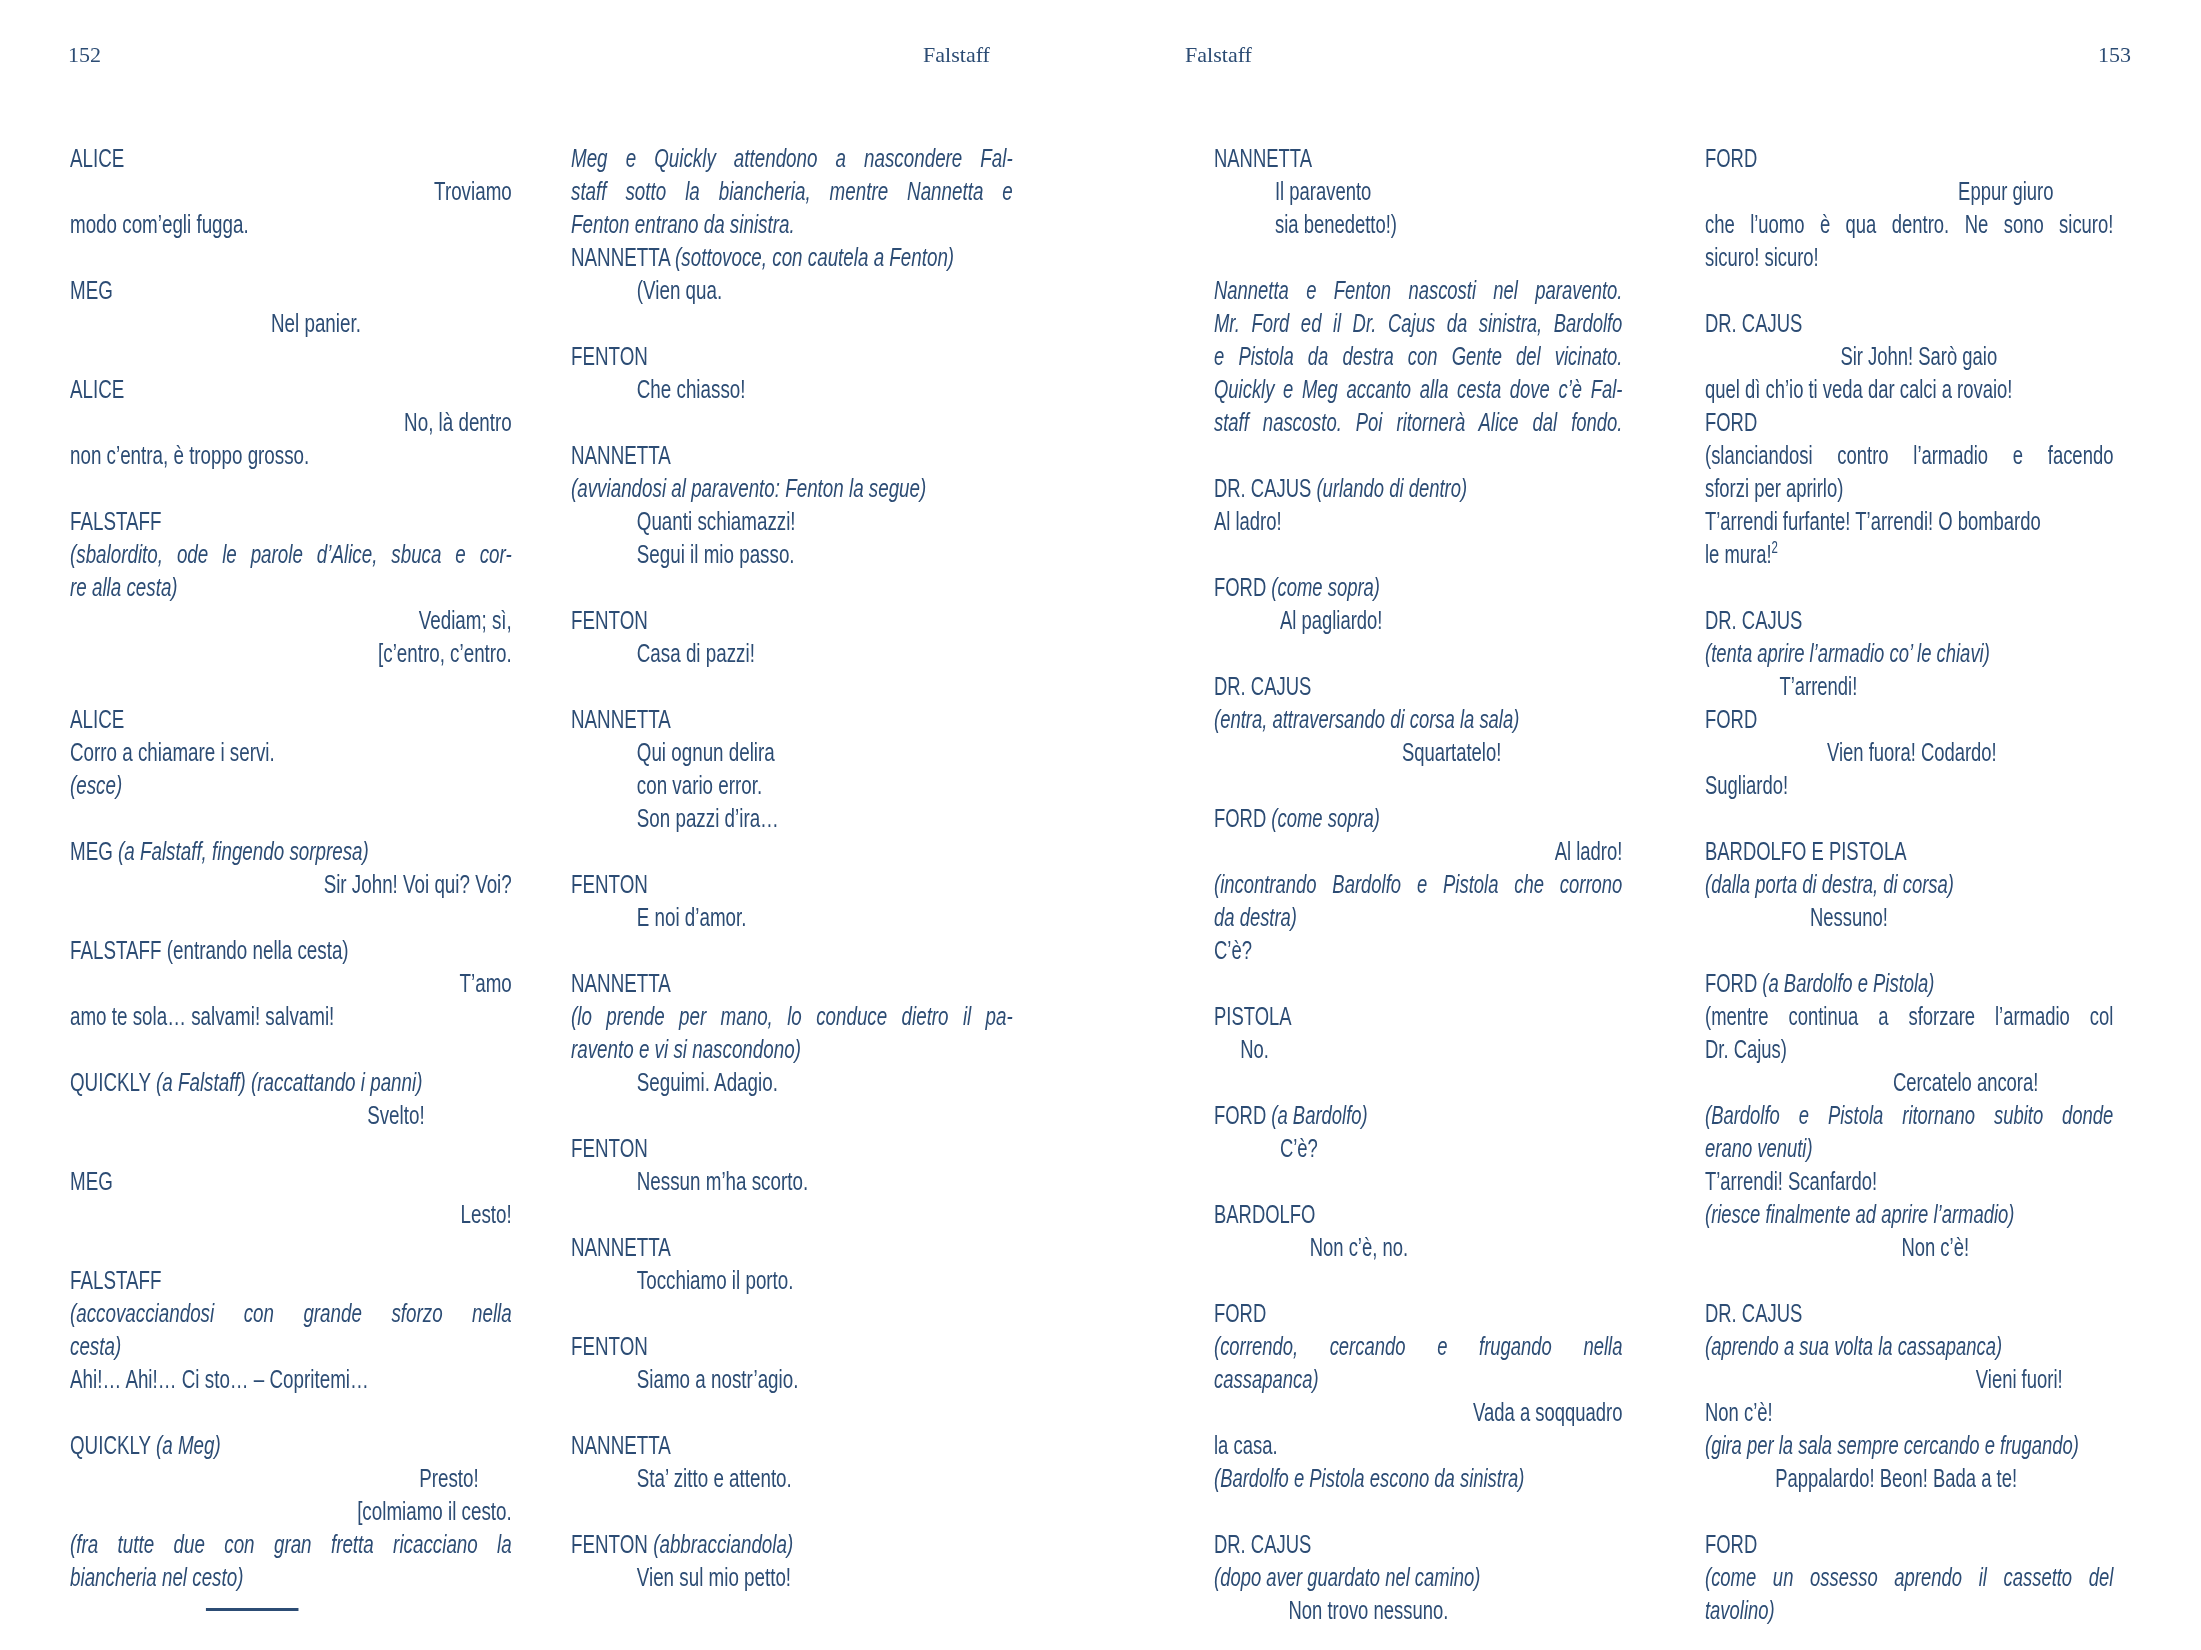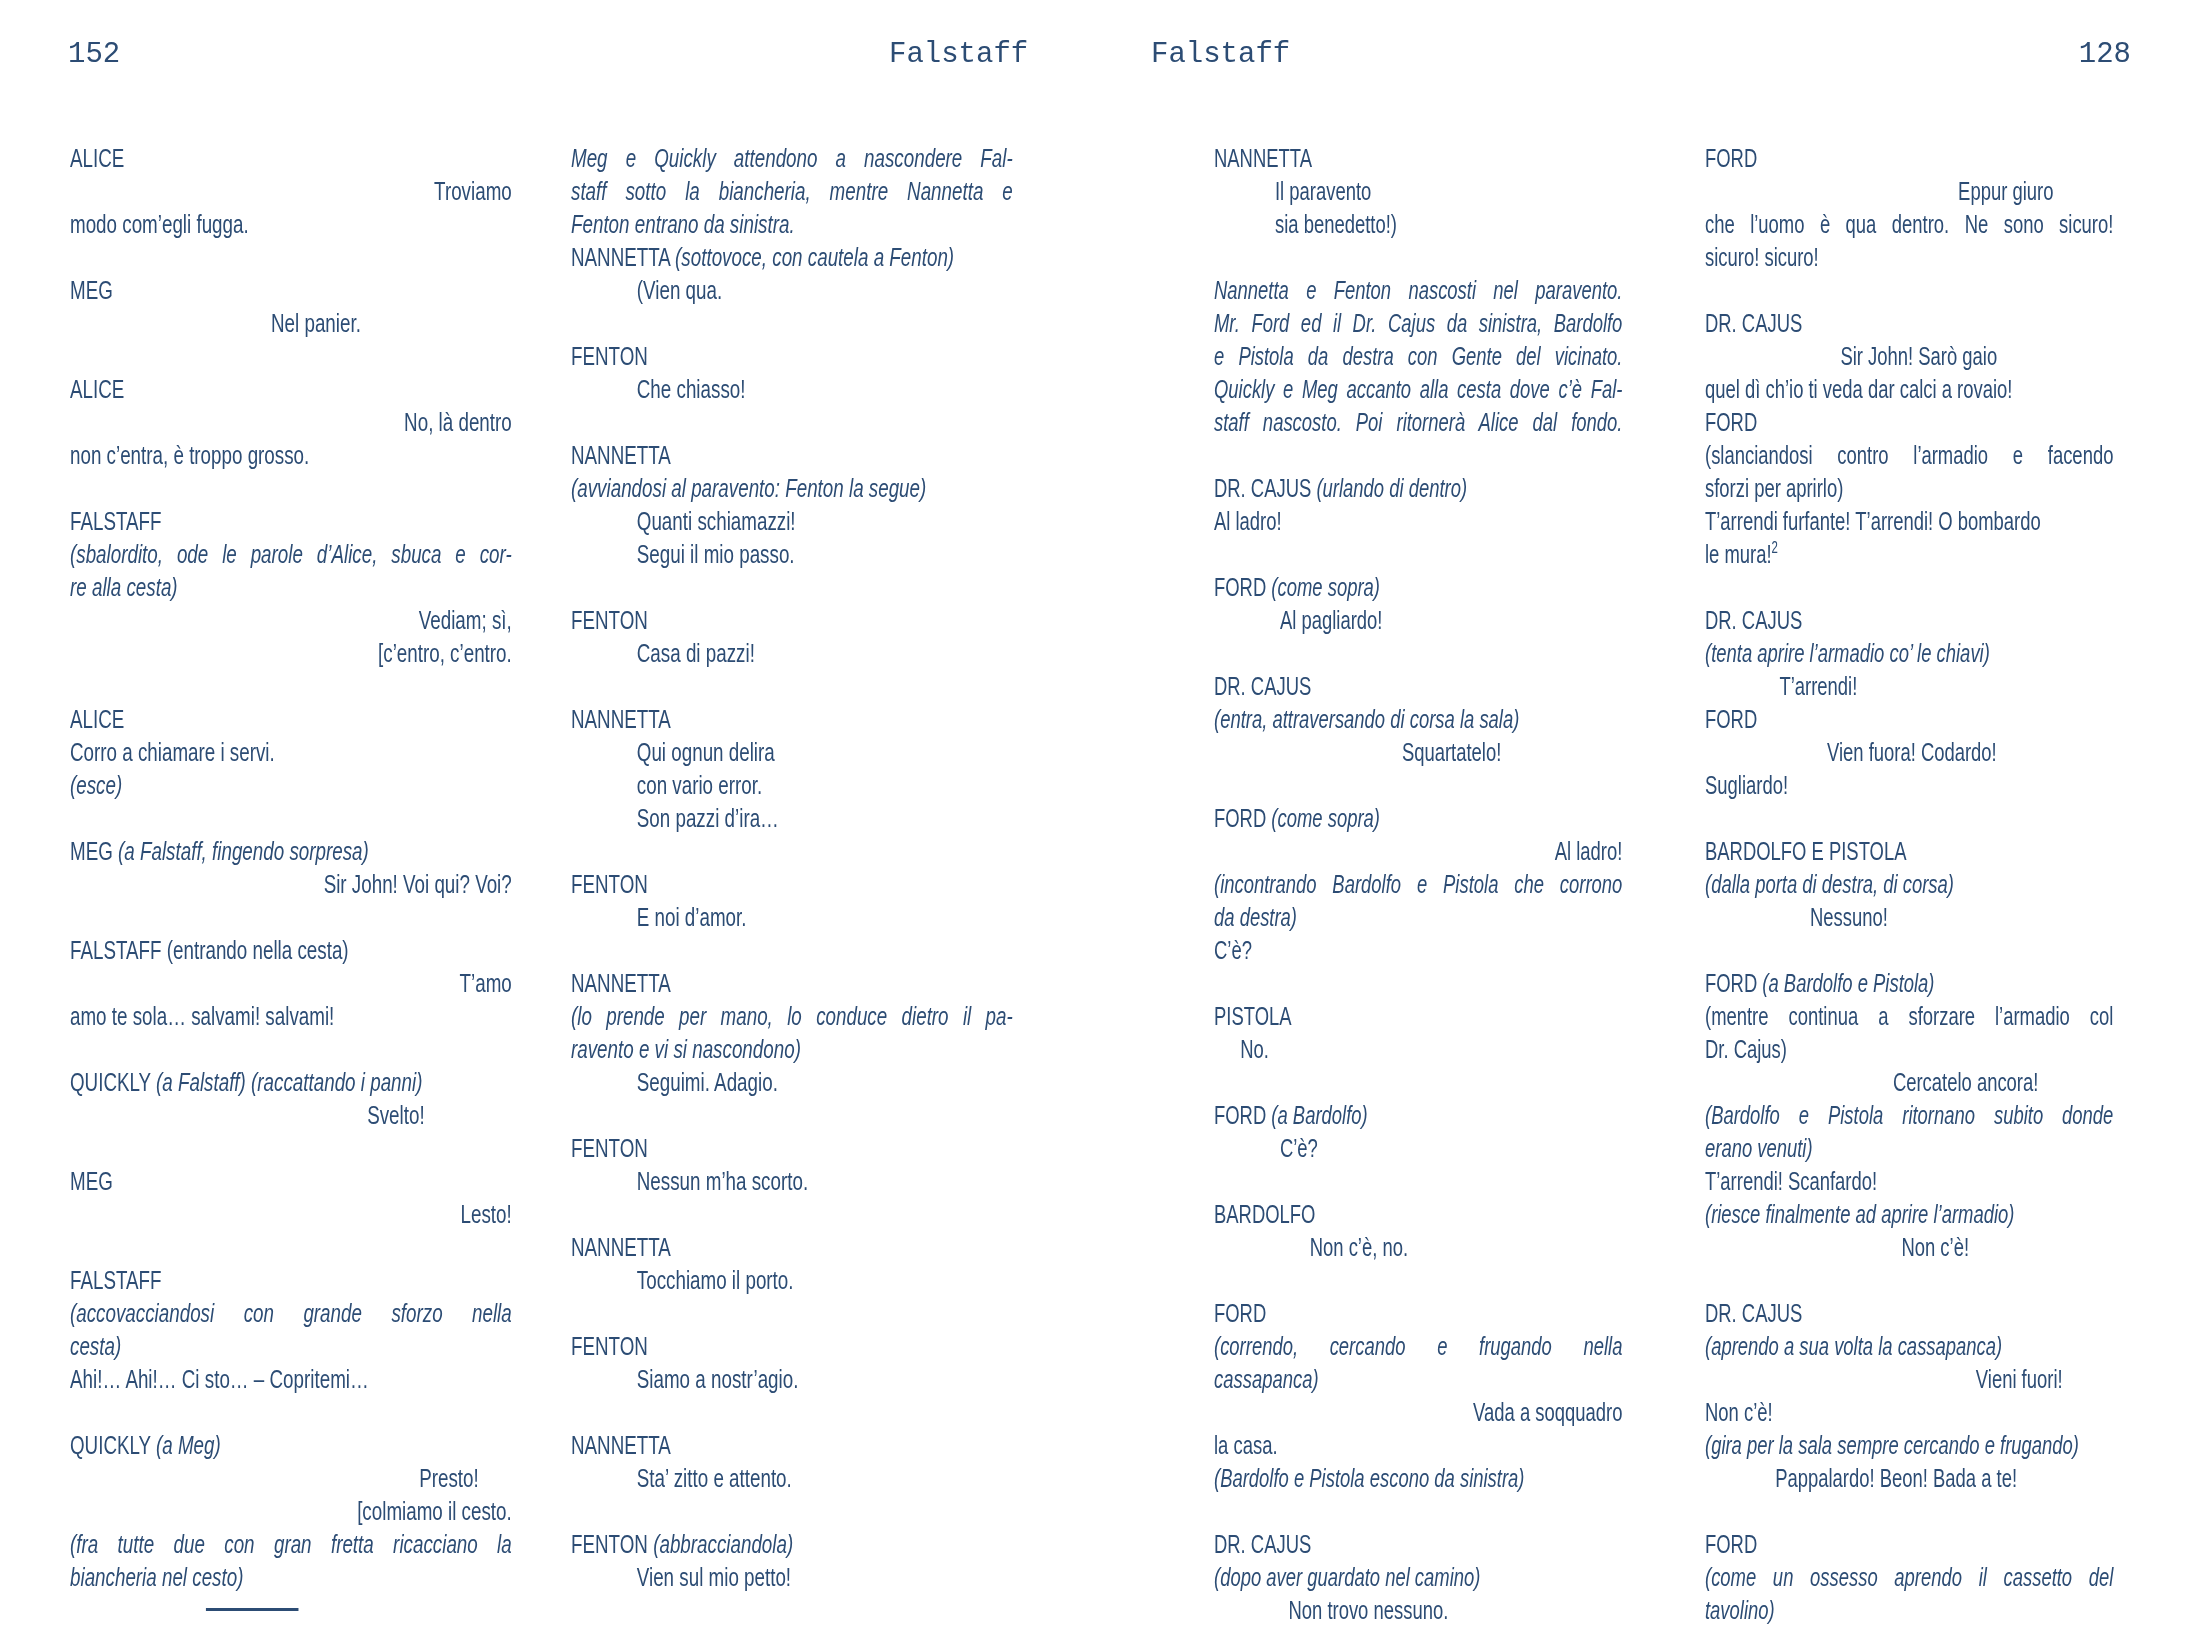--- a/index.html
+++ b/index.html
@@ -5,22 +5,22 @@
   html,body { margin:0; padding:0; }
   body {
     width:2201px; height:1651px;
     background:#ffffff;
     font-family:"Liberation Sans", sans-serif;
     position:relative; overflow:hidden;
   }
   .spread { position:absolute; inset:0; }
 
   .serif {
-    font-family:Liberation Mono, monospace;
-    font-size:29px; line-height:35px;
+    font-family:Liberation Serif, serif;
+    font-size:22px; line-height:35px;
   }
   .pagenum-left  { position:absolute; left:68px;  top:37px; }
   .pagenum-right { position:absolute; left:2000px; top:37px; width:131px; text-align:right; }
   .head-left     { position:absolute; left:889px; top:37px; width:135px; text-align:center; }
   .head-right    { position:absolute; left:1151px; top:37px; width:135px; text-align:center; }
 
   .col {
     position:absolute; top:142px;
     font-size:26px; line-height:33px;
     transform-origin:0 0;
@@ -43,21 +43,21 @@
   }
 </style>
 </head>
 <body style="background: rgb(255, 255, 255); color: rgb(44, 76, 116);">
 
 <div class="spread">
 
   <div class="serif pagenum-left">152</div>
   <div class="serif head-left">Falstaff</div>
   <div class="serif head-right">Falstaff</div>
-  <div class="serif pagenum-right">128</div>
+  <div class="serif pagenum-right">153</div>
 
   <div class="page">
     <div class="col" id="c00">
         <div class="line"><span class="label">ALICE</span></div>
         <div class="line al-r"><span>Troviamo</span></div>
         <div class="line"><span>modo com’egli fugga.</span></div>
         <div class="line">&nbsp;</div>
         <div class="line"><span class="label">MEG</span></div>
         <div class="line" style="padding-left: 278px;"><span>Nel panier.</span></div>
         <div class="line">&nbsp;</div>

